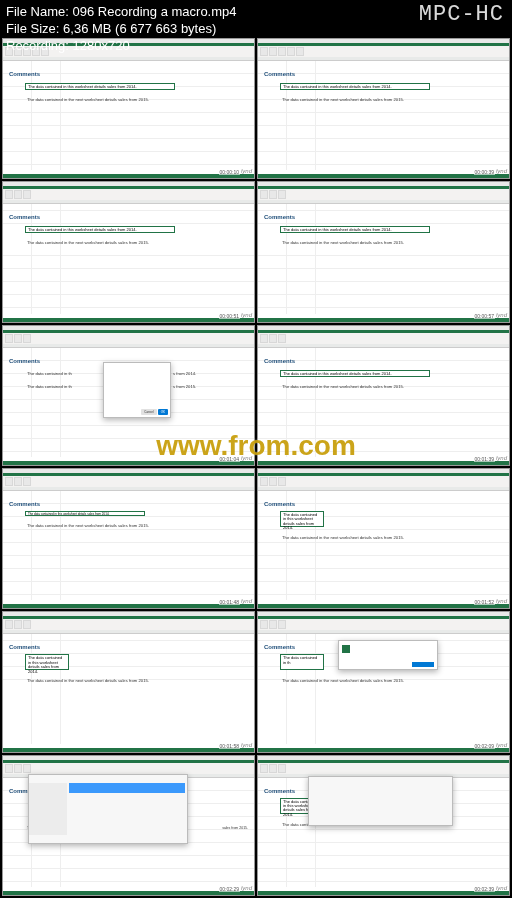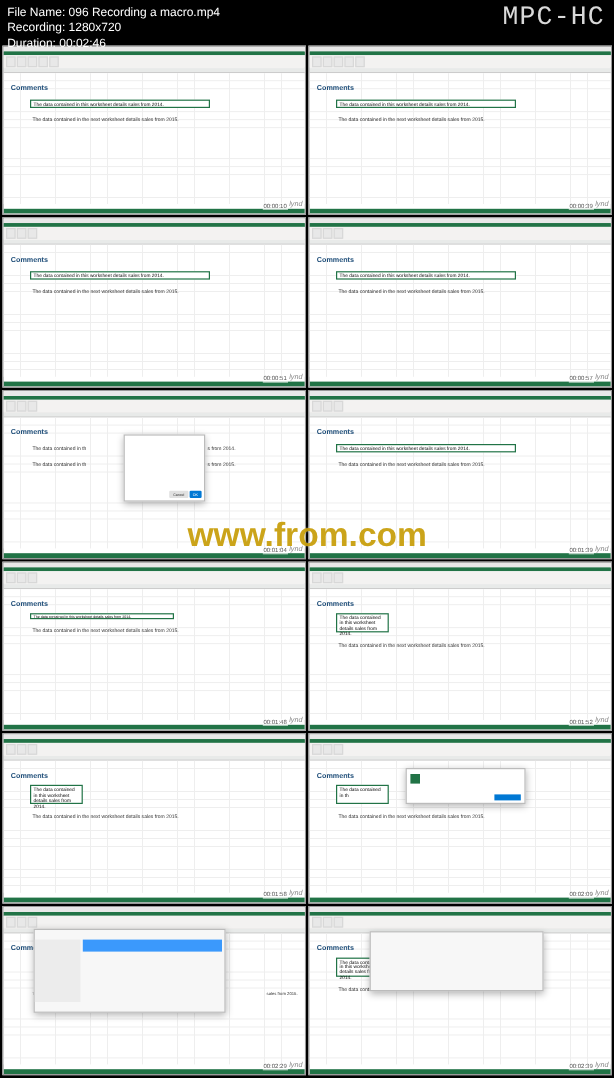--- a/index.html
+++ b/index.html
@@ -10,21 +10,21 @@
   font-family: Arial, sans-serif;
   position: relative;
   overflow: hidden;
 }
 .header {
   position: absolute;
   top: 0; left: 0; right: 0;
   height: 36px;
   padding: 4px 6px;
   color: #fff;
-  font-size: 10px;
+  font-size: 13px;
   line-height: 1.3;
   z-index: 10;
 }
 .app-title {
   position: absolute;
   top: 2px; right: 8px;
   font-size: 22px;
   font-weight: 300;
   color: rgba(255,255,255,0.85);
   letter-spacing: 1px;
@@ -212,22 +212,22 @@
   bottom: 2px; right: 3px;
   width: 22px; height: 5px;
   background: #0078d4;
 }
 </style>
 </head>
 <body>
 
 <div class="header">
   <div><span>File Name:</span> <span>096 Recording a macro.mp4</span></div>
+  <div><span>File Size:</span> <span>6,36 MB (6 677 663 bytes)</span></div>
   <div><span>Recording:</span> <span>1280x720</span></div>
-  <div><span>Duration:</span> <span>00:02:46</span></div>
 </div>
 
 <div class="app-title">MPC-HC</div>
 
 <div class="big-watermark">www.from.com</div>
 
 <div class="grid">
 
   <div class="thumb">
     <div class="titlebar"></div>

